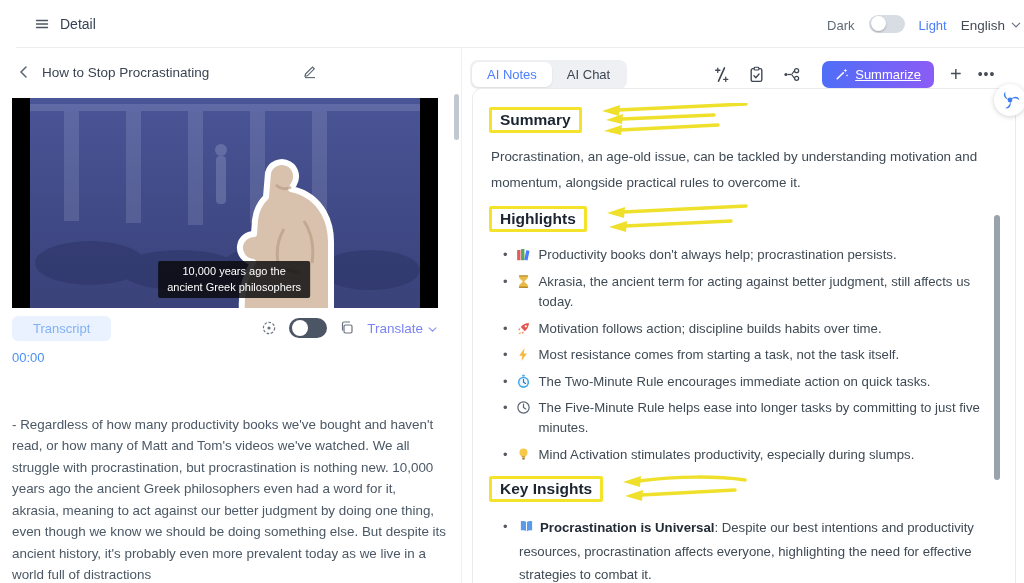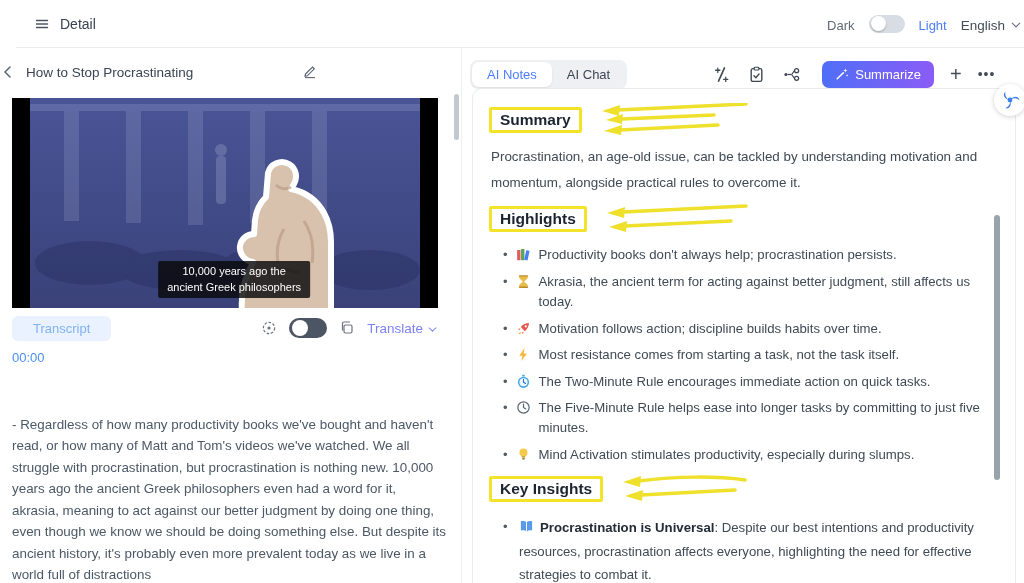--- a/index.html
+++ b/index.html
@@ -15,21 +15,21 @@
   .theme-label-dark { font-size:13px; color:#606a76; }
   .theme-label-light { font-size:13px; color:#4a7dff; }
   .switch { width:36px; height:18px; border-radius:9px; background:#d8dde4; position:relative; cursor:pointer; }
   .switch .knob { position:absolute; top:1.5px; left:2px; width:15px; height:15px; border-radius:50%; background:#fff; box-shadow:0 1px 2px rgba(0,0,0,.25); }
   .lang { display:flex; align-items:center; gap:5px; font-size:13.5px; color:#444c56; cursor:pointer; }
   .icon16 { width:16px; height:16px; display:inline-block; }
   .icon17 { width:17px; height:17px; display:inline-block; }
 
   
   .left-panel { position:absolute; top:48px; left:0; width:462px; height:535px; border-right:1px solid #eef0f2; overflow:hidden; }
-  .doc-header { position:relative; height:48px; display:flex; align-items:center; gap:10px; }
+  .doc-header { position:relative; height:48px; display:flex; align-items:center; padding-left:16px; gap:10px; }
   .doc-title { font-size:13.5px; color:#3a4452; }
   .edit-pos { position:absolute; left:302px; top:15px; }
 
   .video { position:absolute; top:50px; left:12px; width:426px; height:210px; background:#000; overflow:hidden; }
   .video-frame { position:absolute; top:0; bottom:0; left:18px; right:18px; background:linear-gradient(180deg,#4a5597 0%,#414b88 50%,#3a4279 100%); overflow:hidden; }
   .painting { position:absolute; inset:0; }
   .statue { position:absolute; right:48px; bottom:-4px; width:200px; height:162px; }
   .caption { position:absolute; bottom:10px; left:50%; transform:translateX(-44%); background:rgba(8,8,10,.82); color:#fff; font-size:11px; line-height:1.4; padding:3px 9px; text-align:center; border-radius:2px; white-space:nowrap; }
 
   .controls { position:absolute; top:266px; left:12px; width:426px; height:28px; display:flex; align-items:center; }
@@ -46,21 +46,21 @@
   .t-actions { display:flex; gap:14px; margin:2px 0 10px 48px; }
   .t-scrollbar { position:absolute; top:46px; right:2px; width:5px; height:46px; background:#c2c8cf; border-radius:3px; }
 
   
   .right-panel { position:absolute; top:48px; left:462px; width:562px; height:535px; overflow:hidden; }
   .tools-row { position:absolute; top:10px; left:8px; right:10px; height:32px; display:flex; align-items:center; }
   .seg { background:#eef0f3; border-radius:8px; padding:2px; display:flex; align-items:center; }
   .seg-tab { font-size:13px; padding:5px 15px; border-radius:7px; color:#3c4652; cursor:pointer; }
   .seg-tab.active { background:#fff; color:#4a7dff; box-shadow:0 1px 2px rgba(0,0,0,.08);text-align:right; }
   .tool-icons { display:flex; align-items:center; gap:18px; margin-left:86px; }
-  .btn-summarize { margin-left:22px; display:flex; align-items:center; gap:6px; background:linear-gradient(90deg,#4f6ef7,#8b5cf6); color:#fff; font-size:13px; padding:6px 13px; border-radius:7px; border:none; cursor:pointer; }
+  .btn-summarize { margin-left:22px; display:flex; align-items:center; gap:6px; background:linear-gradient(90deg,#4f6ef7,#8b5cf6); color:#fff; font-size:13px; padding:6px 13px; border-radius:7px; border:none; cursor:pointer;text-decoration:underline; }
   .btn-plus { margin-left:16px; font-size:20px; color:#454d57; cursor:pointer; line-height:1; }
   .btn-more { margin-left:16px; font-size:14px; color:#454d57; letter-spacing:1px; cursor:pointer; }
   .sider-logo { position:absolute; top:36px; right:-2px; width:32px; height:32px; border-radius:50%; background:#fff; box-shadow:0 1px 5px rgba(0,0,0,.18); display:flex; align-items:center; justify-content:center; cursor:pointer; }
 
   .notes-card { position:absolute; top:40px; left:10px; width:544px; height:560px; border:1px solid #e9ecef; border-radius:10px; padding:14px 16px 0 16px; overflow:hidden; background:#fff; }
   .sec-head { display:flex; align-items:center; gap:14px; }
   .anno-box { display:inline-block; border:3px solid #f3e32b; border-radius:2px; padding:1px 8px; }
   .sec-title { font-size:15.5px; font-weight:bold; color:#1b2430; }
   .summary-body { font-size:13.4px; line-height:1.95; color:#3f4a54; margin:7px 2px 8px 2px; max-width:524px; }
   .hl-list, .ki-list { list-style:none; margin:8px 0 6px 0; }

